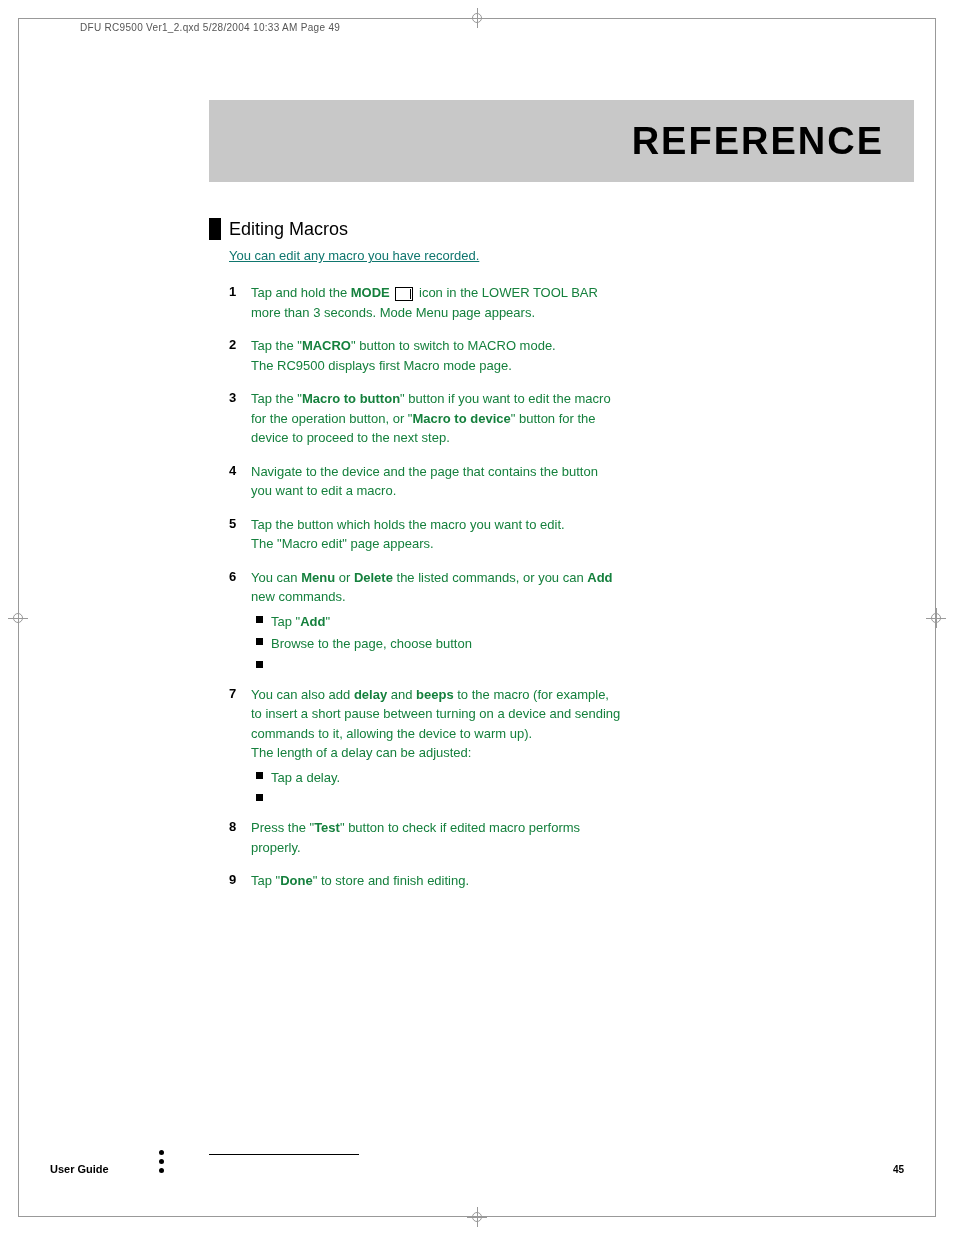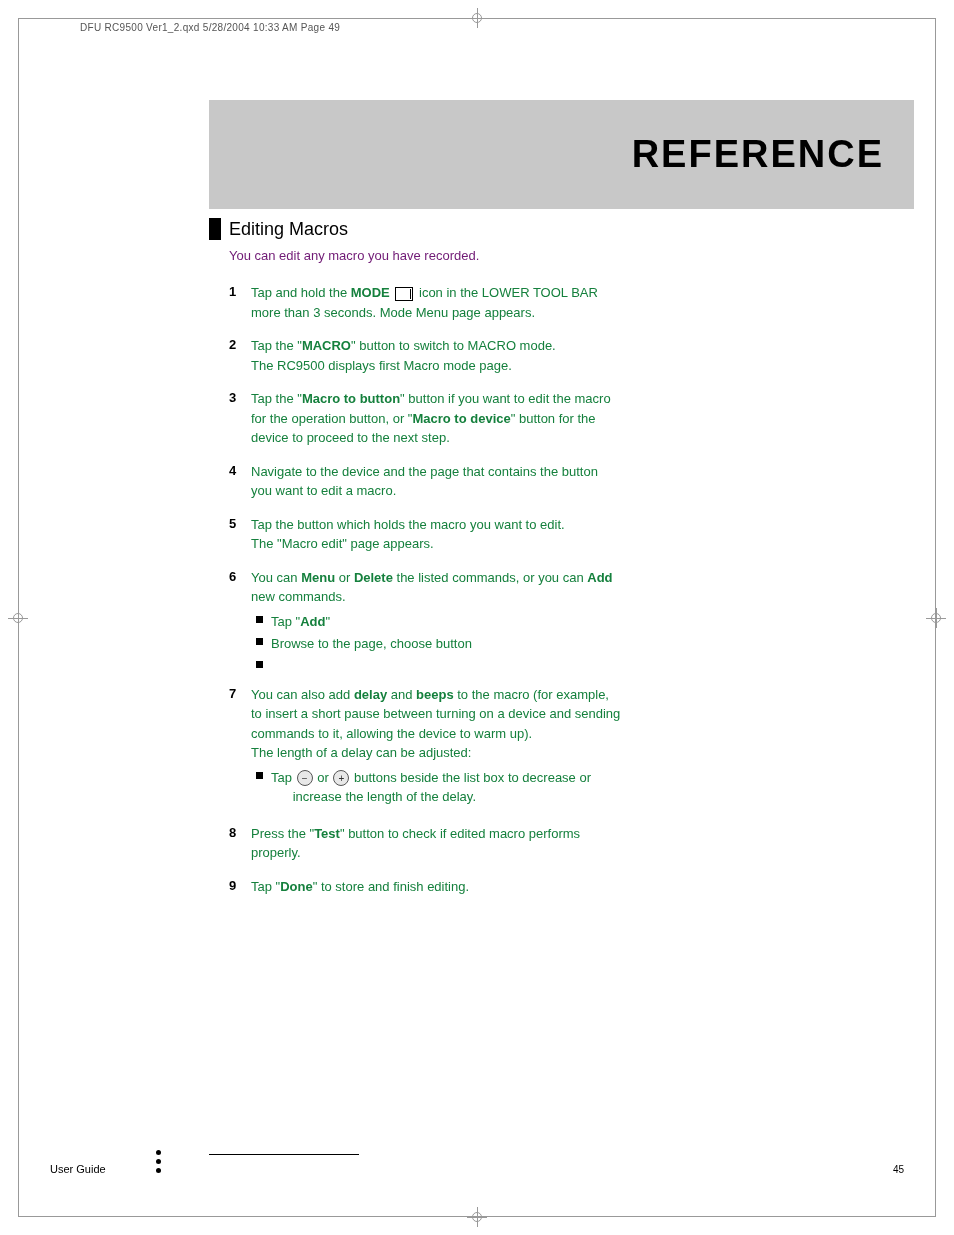--- a/index.html
+++ b/index.html
@@ -113,21 +113,21 @@
       color: #555;
       letter-spacing: 0.3px;
     }
 
     
     .reference-banner {
       position: absolute;
       top: 100px;
       left: 209px;
       right: 40px;
-      height: 109px;
+      height: 82px;
       background: #c8c8c8;
       display: flex;
       align-items: center;
       justify-content: flex-end;
       padding-right: 30px;
     }
 
     .reference-title {
       font-size: 38px;
       font-weight: bold;
@@ -159,23 +159,24 @@
     }
 
     .section-title {
       font-size: 18px;
       font-weight: normal;
       color: #000;
     }
 
     .section-intro {
       font-size: 13px;
-      color: #701a75;
+      color: #0f766e;
       margin-left: 20px;
       margin-bottom: 20px;
+      text-decoration: underline;
     }
 
     
     .steps-container {
       margin-left: 20px;
     }
 
     .step {
       display: flex;
       margin-bottom: 14px;
@@ -308,20 +309,21 @@
 
     
     .footer {
       position: absolute;
       bottom: 60px;
       left: 50px;
       right: 50px;
       display: flex;
       align-items: flex-end;
       justify-content: space-between;
+      font-weight: bold;
     }
 
     .footer-label {
       font-size: 11px;
       color: #000;
     }
 
     .footer-dots {
       display: flex;
       flex-direction: column;
@@ -465,21 +467,24 @@
     <div class="step">
       <span class="step-number">7</span>
       <div class="step-content">
         You can also add <strong>delay</strong> and <strong>beeps</strong> to the macro (for example,<br>
         to insert a short pause between turning on a device and sending<br>
         commands to it, allowing the device to warm up).<br>
         The length of a delay can be adjusted:
         <div class="bullet-list">
           <div class="bullet-item">
             <div class="bullet-square"></div>
-            <span>Tap <span class="delay-btn-minus"></span> or <span class="delay-btn-plus"></span> buttons beside the list box to decrease or<br>&nbsp;&nbsp;&nbsp;&nbsp;&nbsp;&nbsp;increase the length of the delay.</span>
+            <span>Tap a delay.</span>
+          </div>
+          <div class="bullet-item">
+            <div class="bullet-square"></div>
           </div>
         </div>
       </div>
     </div>
 
     <div class="step">
       <span class="step-number">8</span>
       <div class="step-content">
         Press the "<strong>Test</strong>" button to check if edited macro performs<br>
         properly.

